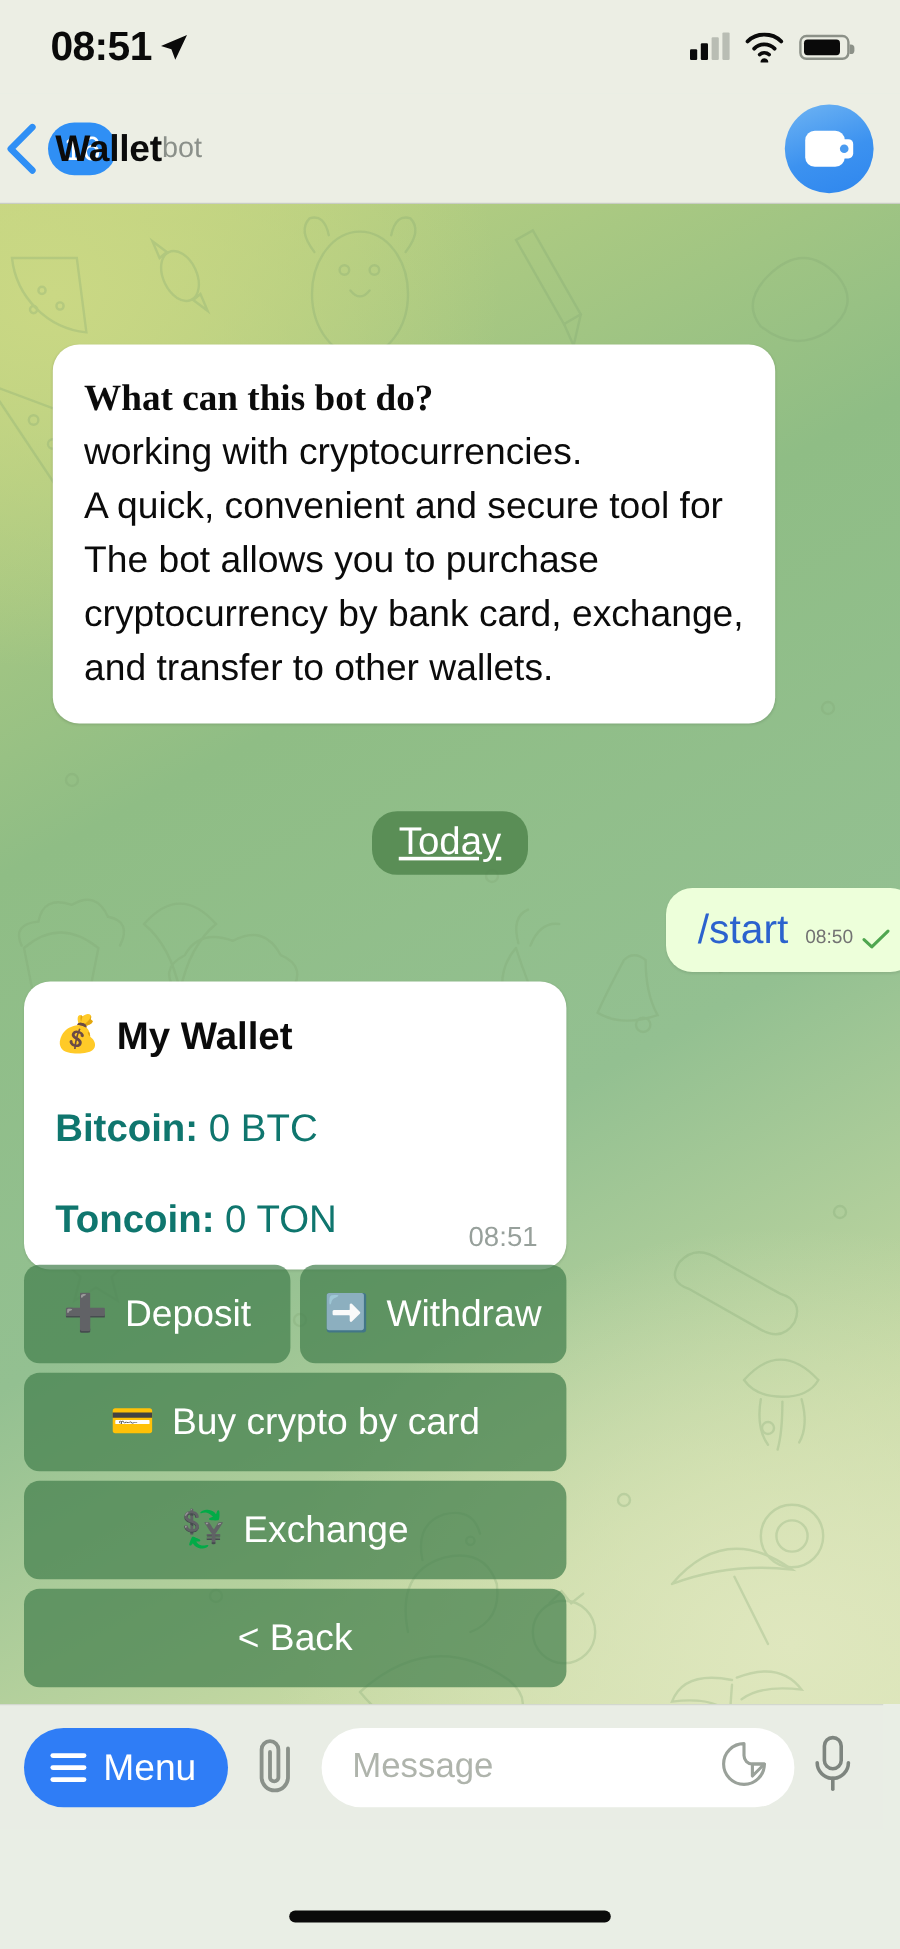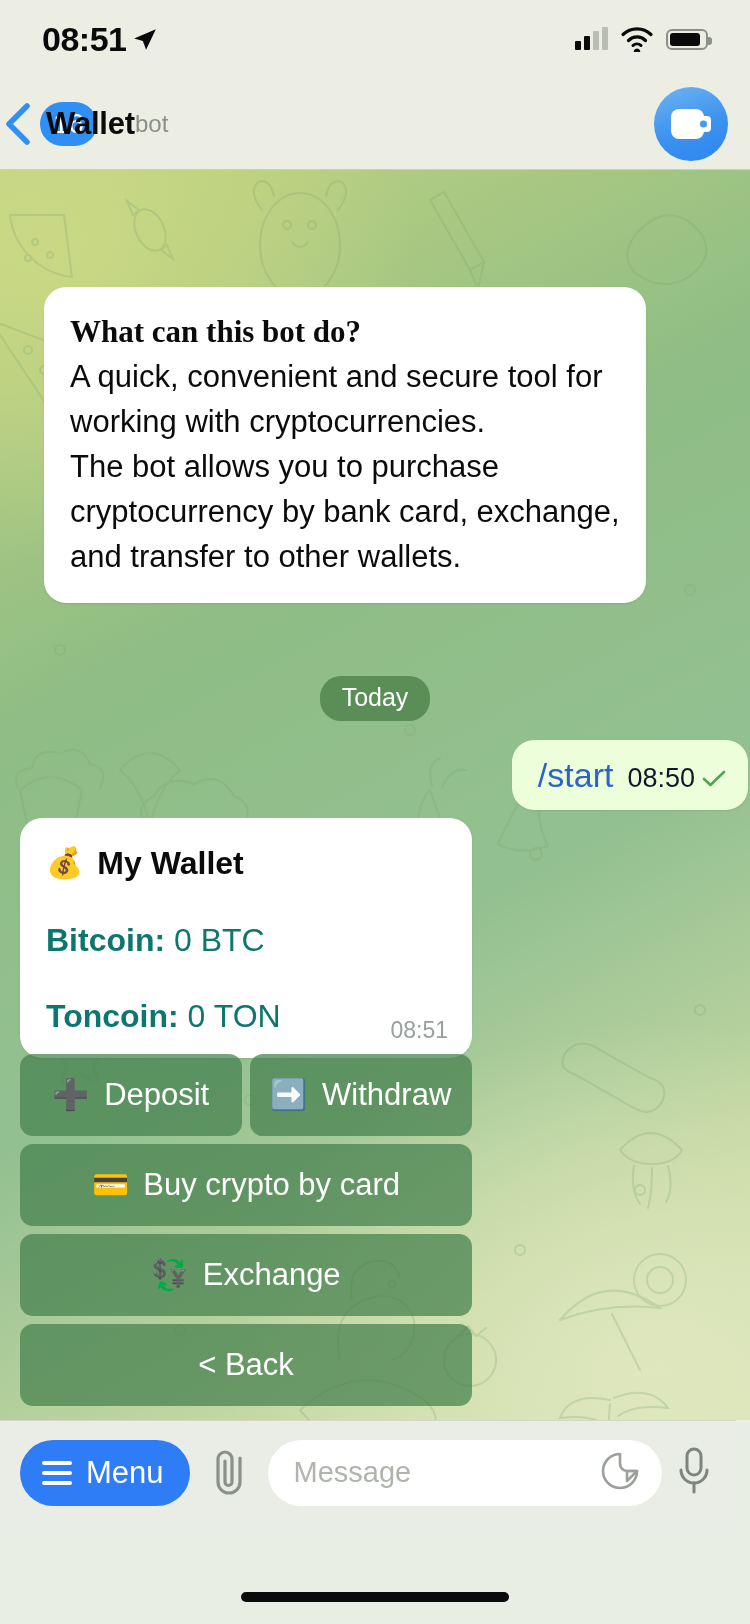--- a/index.html
+++ b/index.html
@@ -82,34 +82,34 @@
     background:#FFFFFF; border-radius:22px;
     padding:22px 26px 24px 26px;
     box-shadow:0 1px 2px rgba(0,0,0,0.10);
   }
   .bubble-in .b-title{ font-size:31px; font-weight:700; color:#0B0B0B; line-height:45px;font-family:Liberation Serif, serif; }
   .bubble-in .b-line{ font-size:31px; color:#0B0B0B; line-height:45px; }
 
   
   .date-pill{
     background:rgba(74,128,72,0.78); color:#fff;
-    font-size:25px; font-weight:500;
-    padding:7px 22px 9px 22px; border-radius:21px;
+    font-size:32px; font-weight:500;
+    padding:7px 22px 9px 22px; border-radius:21px;text-decoration:underline;
   }
 
   
   .bubble-out{
     background:#EDFFDA; border-radius:22px;
     padding:14px 22px 14px 26px;
     display:flex; align-items:baseline; gap:14px;
     box-shadow:0 1px 2px rgba(0,0,0,0.08);
   }
   .cmd-text{ font-size:34px; color:#2B62CE; line-height:42px; }
   .out-meta{ display:flex; align-items:center; gap:7px; }
-  .out-time{ font-size:27px; color:#0f172a;text-align:center; }
+  .out-time{ font-size:16px; color:#737373;text-align:center; }
   .tick{ width:24px; height:17px; }
 
   
   .bubble-wallet{
     background:#FFFFFF; border-radius:22px;
     padding:18px 24px 16px 26px;
     box-shadow:0 1px 2px rgba(0,0,0,0.10);
     width:452px; position:relative;
   }
   .w-title{ font-size:32px; font-weight:700; color:#0B0B0B; line-height:54px; display:flex; align-items:center; gap:14px; }
@@ -306,33 +306,33 @@
       <circle cx="700" cy="840" r="5"></circle>
         <circle cx="520" cy="1080" r="5"></circle>
       <circle cx="180" cy="1160" r="5"></circle>
         <circle cx="640" cy="1020" r="5"></circle>
     </g>
   </svg>
 
   <div class="msg-row" style="left:44px; top:117px;">
     <div class="bubble-in">
       <div class="b-title">What can this bot do?</div>
+      <div class="b-line">working with cryptocurrencies.</div>
       <div class="b-line">A quick, convenient and secure tool for</div>
-      <div class="b-line">working with cryptocurrencies.</div>
       <div class="b-line">The bot allows you to purchase</div>
       <div class="b-line">cryptocurrency by bank card, exchange,</div>
       <div class="b-line">and transfer to other wallets.</div>
     </div>
   </div>
 
   <div class="msg-row" style="left:0; top:506px; width:750px; justify-content:center;">
     <span class="date-pill">Today</span>
   </div>
 
-  <div class="msg-row" style="right:16px; top:570px; left:auto; width:668px; justify-content:flex-end;">
+  <div class="msg-row" style="right:0; top:570px; left:auto; width:668px; justify-content:flex-end;">
     <div class="bubble-out" style="margin-right:-14px;">
       <span class="cmd-text">/start</span>
       <span class="out-meta">
         <span class="out-time">08:50</span>
         <svg class="tick" viewBox="0 0 24 17">
           <path d="M2 9 L8.5 15 L22 2" stroke="#4FA64F" stroke-width="2.6" fill="none" stroke-linecap="round" stroke-linejoin="round"></path>
         </svg>
       </span>
     </div>
   </div>

